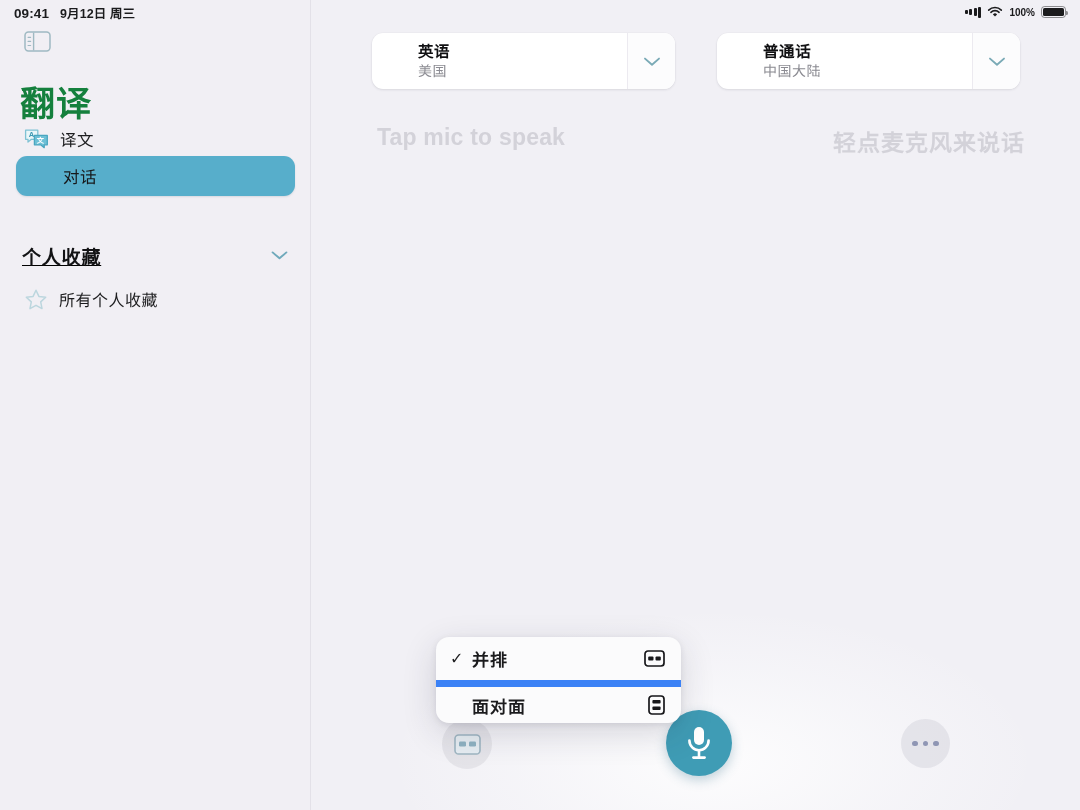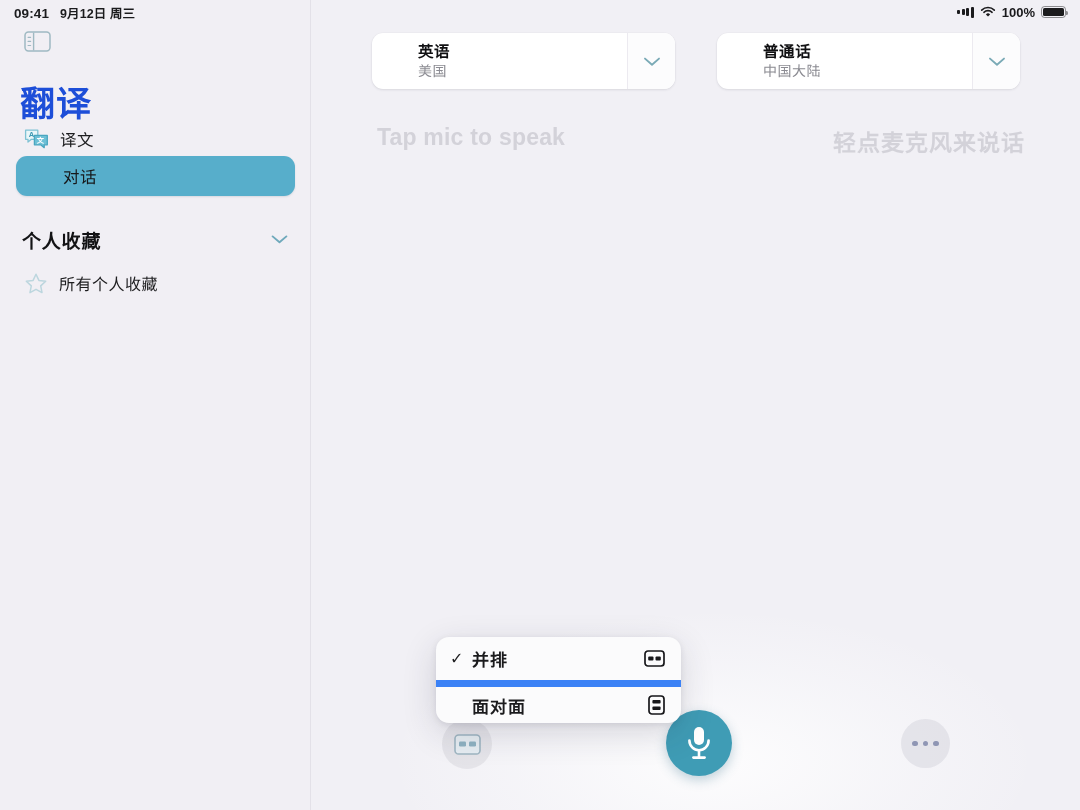--- a/index.html
+++ b/index.html
@@ -16,21 +16,21 @@
   
   .statusbar {
     position: absolute; top: 0; left: 0; width: 1080px; height: 24px;
     display: flex; align-items: center; z-index: 60;
     padding: 0 14px 0 14px;
   }
   .sb-left { display: flex; align-items: baseline; gap: 11px; }
   .sb-time { font-size: 13.5px; font-weight: 700; color: #1b1b1d; letter-spacing: .1px; }
   .sb-date { font-size: 12.5px; font-weight: 700; color: #1b1b1d; letter-spacing: .1px; }
   .sb-right { margin-left: auto; display: flex; align-items: center; gap: 6px; }
-  .sb-pct { font-size: 13px; font-weight: 600; color: #19191b; }
+  .sb-pct { font-size: 10px; font-weight: 600; color: #19191b; }
   .bars { display: flex; align-items: flex-end; gap: 1.6px; height: 11px; }
   .bars i { display: block; width: 3px; background: #1b1b1d; border-radius: 1px; }
   .bars i:nth-child(1) { height: 4px; }
   .bars i:nth-child(2) { height: 6px; }
   .bars i:nth-child(3) { height: 8.5px; }
   .bars i:nth-child(4) { height: 11px; }
   .batt {
     position: relative; width: 25px; height: 12px;
     border: 1.3px solid rgba(20,20,22,.45); border-radius: 3.5px; padding: 1.4px;
   }
@@ -48,21 +48,21 @@
     border-right: 1px solid #e3e1e8;
   }
   .sb-toggle {
     position: absolute; left: 24px; top: 31px;
     width: 27px; height: 21px;
   }
   .sb-toggle svg { display: block; }
 
   .app-title {
     position: absolute; left: 20px; top: 75px;
-    font-size: 35px; font-weight: 700; color: #1d4ed8;
+    font-size: 35px; font-weight: 700; color: #15803d;
     letter-spacing: 1px;
     text-align: center;
   }
 
   .nav { position: absolute; left: 0; top: 122px; width: 311px; }
   .nav-row {
     display: flex; align-items: center; gap: 11px;
     height: 34px; margin: 0 16px; padding: 0 8px;
     border-radius: 9px;
   }
@@ -71,21 +71,21 @@
   .nav-pill {
     display: flex; align-items: center;
     height: 40px; margin: 0 16px 0 16px; padding: 0 8px 0 47px;
     background: #57aecb; border-radius: 11px;
     box-shadow: 0 1px 2px rgba(40,70,90,.13);
   }
   .nav-pill .lbl { font-size: 16.5px; color: #17181a; letter-spacing: .5px; }
 
   .section-head {
     display: flex; align-items: center;
-    margin: 28px 16px 0 16px; padding: 0 6px 0 6px; height: 30px;
+    margin: 44px 16px 0 16px; padding: 0 6px 0 6px; height: 30px; text-decoration: underline;
   }
   .section-head .lbl {
     font-size: 19px; font-weight: 700; color: #131315; letter-spacing: .8px;
   }
   .section-head .chev { margin-left: auto; }
 
   .nav-row.sub { margin-top: 12px; padding-left: 8px; }
   .nav-row.sub .lbl { font-size: 16px; color: #1d1d1f; }
 
   .icon { display: inline-flex; align-items: center; justify-content: center; flex: 0 0 auto; }

